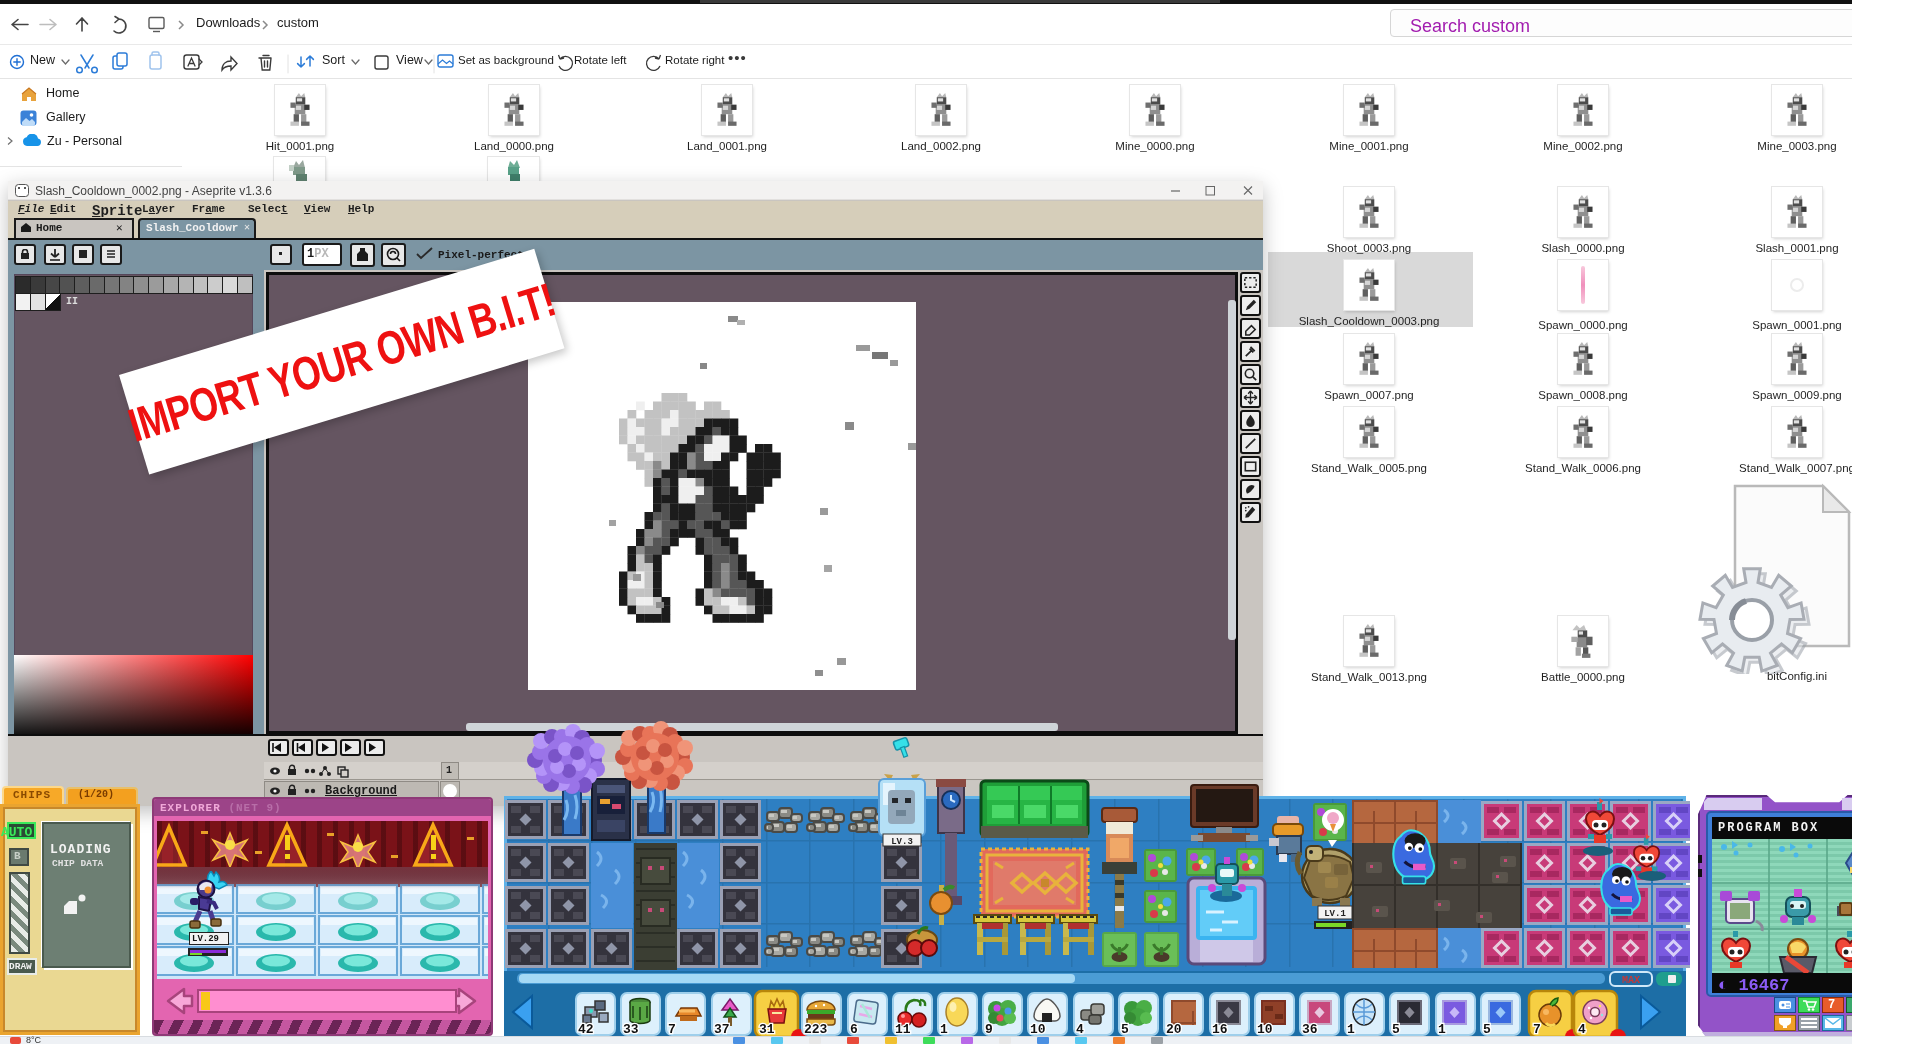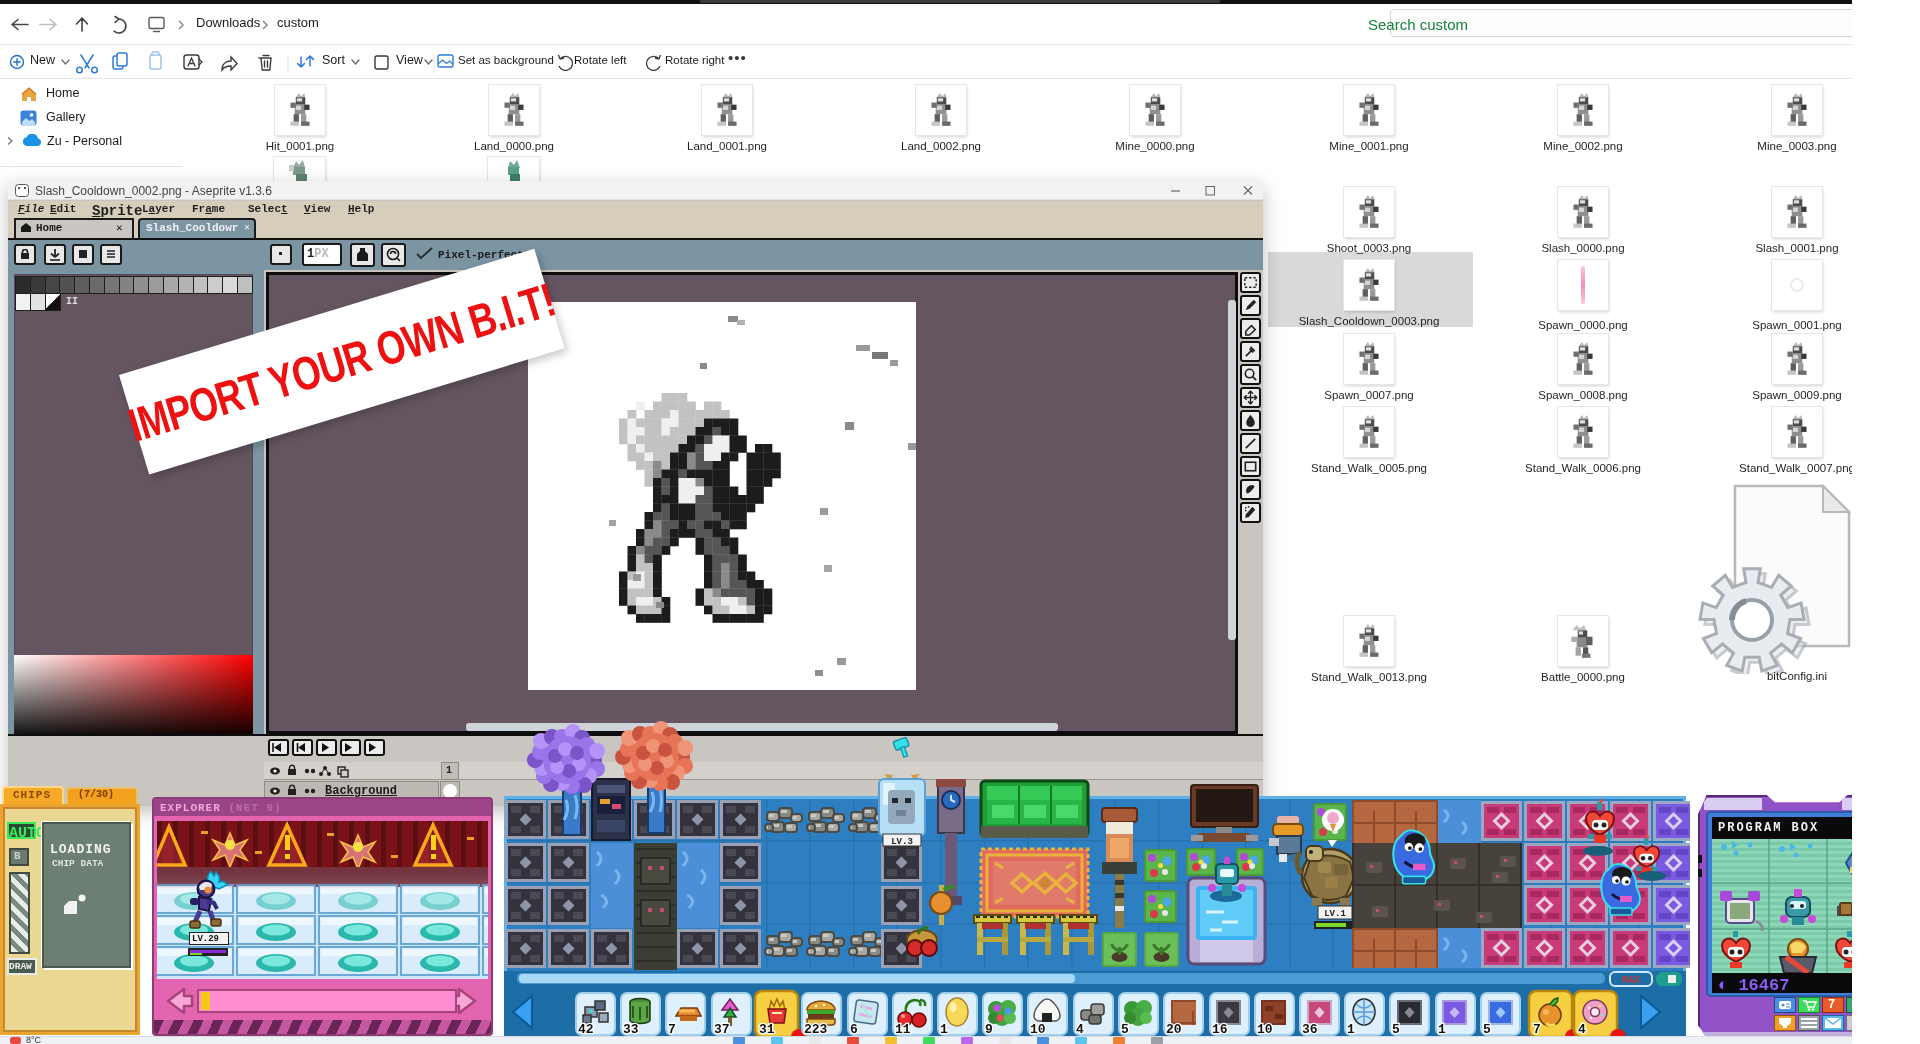--- a/index.html
+++ b/index.html
@@ -28,21 +28,21 @@
   <rect x="149" y="13.5" width="15" height="11" rx="1.5"></rect>
         <path d="M153 27.5 h7"></path>
  </g>
  <path d="M179 17 l4 4 -4 4" stroke="#8a8a8a" stroke-width="1.5" fill="none"></path>
  <path d="M263 17 l4 4 -4 4" stroke="#8a8a8a" stroke-width="1.5" fill="none"></path>
 </svg>
 <div class="abs" style="left:196px;top:15px;font-size:13px;color:#1b1b1b;">Downloads</div>
 <div class="abs" style="left:277px;top:15px;font-size:13px;color:#1b1b1b;">custom</div>
 
 <div class="abs" style="left:1390px;top:9px;width:518px;height:28px;background:#fdfdfd;border:1px solid #d6d6d6;border-radius:4px;"></div>
-<div class="abs" style="left:1368px;top:16px;font-size:15px;color:#15803d;">Search custom</div>
+<div class="abs" style="left:1410px;top:16px;font-size:18px;color:#a21caf;">Search custom</div>
 <svg class="abs" style="left:1888px;top:14px;" width="16" height="16" viewBox="0 0 16 16">
  <circle cx="7" cy="7" r="4.5" stroke="#555" stroke-width="1.4" fill="none"></circle>
       <path d="M10.5 10.5 l3.5 3.5" stroke="#555" stroke-width="1.4"></path>
 </svg>
 <div class="abs" style="left:0;top:44px;width:1920px;height:1px;background:#e9e9e9;"></div>
 
 <div class="abs" style="left:0;top:45px;width:1920px;height:34px;background:#ffffff;"></div>
 <div class="abs" style="left:0;top:78px;width:1920px;height:1px;background:#e4e4e4;"></div>
 
 <svg class="abs" style="left:0;top:45px;" width="780" height="34" viewBox="0 0 780 34">
@@ -1888,25 +1888,25 @@
       <text x="1578" y="1033" font-family="Liberation Mono" font-weight="bold" font-size="13" fill="#111" stroke="#fff" stroke-width="2.6" paint-order="stroke">4</text>
       <circle cx="1618" cy="1037" r="8" fill="#e81414"></circle>
       <path d="M532 996 l-19 16 19 16z" fill="#3aa0f0" stroke="#0a5a9a" stroke-width="2"></path>
       <path d="M1641 996 l19 16 -19 16z" fill="#3aa0f0" stroke="#0a5a9a" stroke-width="2"></path>
     </svg>
 
 <div class="abs" style="left:0px;top:786px;width:141px;height:250px;">
  <div class="abs" style="left:2px;top:0px;width:62px;height:18px;background:#f7a928;border:2px solid #fcd88a;border-bottom:none;border-radius:4px 4px 0 0;"></div>
  <div class="px abs" style="left:13px;top:3px;font-size:11px;color:#8a4a00;letter-spacing:1px;">CHIPS</div>
  <div class="abs" style="left:66px;top:1px;width:72px;height:17px;background:#f3a01f;border:2px solid #e8c06a;border-bottom:none;border-radius:4px 4px 0 0;"></div>
- <div class="px abs" style="left:78px;top:3px;font-size:10px;color:#7a3c00;">(7/30)</div>
+ <div class="px abs" style="left:78px;top:3px;font-size:10px;color:#7a3c00;">(1/20)</div>
  <div class="abs" style="left:0px;top:18px;width:140px;height:231px;background:#ead892;border:3px solid #eaa42f;box-shadow:inset 0 0 0 2px #c8882a;"></div>
 
  <div class="abs" style="left:7px;top:36px;width:29px;height:17px;background:#2a4a34;border:2px solid #3ae85a;"></div>
- <div class="px abs" style="left:9px;top:39px;font-size:15px;color:#3ae85a;">AUTO</div>
+ <div class="px abs" style="left:1px;top:39px;font-size:13px;color:#3ae85a;">AUTO</div>
  <div class="abs" style="left:9px;top:62px;width:20px;height:18px;background:#6a7a6e;border:2px solid #404a44;"></div>
  <div class="px abs" style="left:14px;top:64px;font-size:11px;color:#c8d0c8;">B</div>
  <div class="abs" style="left:9px;top:86px;width:21px;height:82px;background:#5a6a5e;border:2px solid #404a44;"></div>
  <div class="abs" style="left:11px;top:88px;width:17px;height:78px;background:repeating-linear-gradient(45deg,#e8ece8 0 5px,#7a8a7e 5px 10px);"></div>
  <div class="abs" style="left:7px;top:172px;width:30px;height:17px;background:#4a5a4e;border:2px solid #e8ece8;"></div>
  <div class="px abs" style="left:9px;top:175px;font-size:9.5px;color:#f0f0f0;font-family:Liberation Mono, monospace;">DRAW</div>
 
  <div class="abs" style="left:42px;top:36px;width:89px;height:146px;background:#6d7f73;border:2px solid #4a5a4e;box-shadow:2px 2px 0 #fff,-1px -1px 0 #fff;"></div>
  <div class="px abs" style="left:50px;top:56px;font-size:13px;color:#f2f2f2;letter-spacing:1px;">LOADING</div>
  <div class="px abs" style="left:52px;top:72px;font-size:9.5px;color:#e2e2e2;">CHIP DATA</div>

